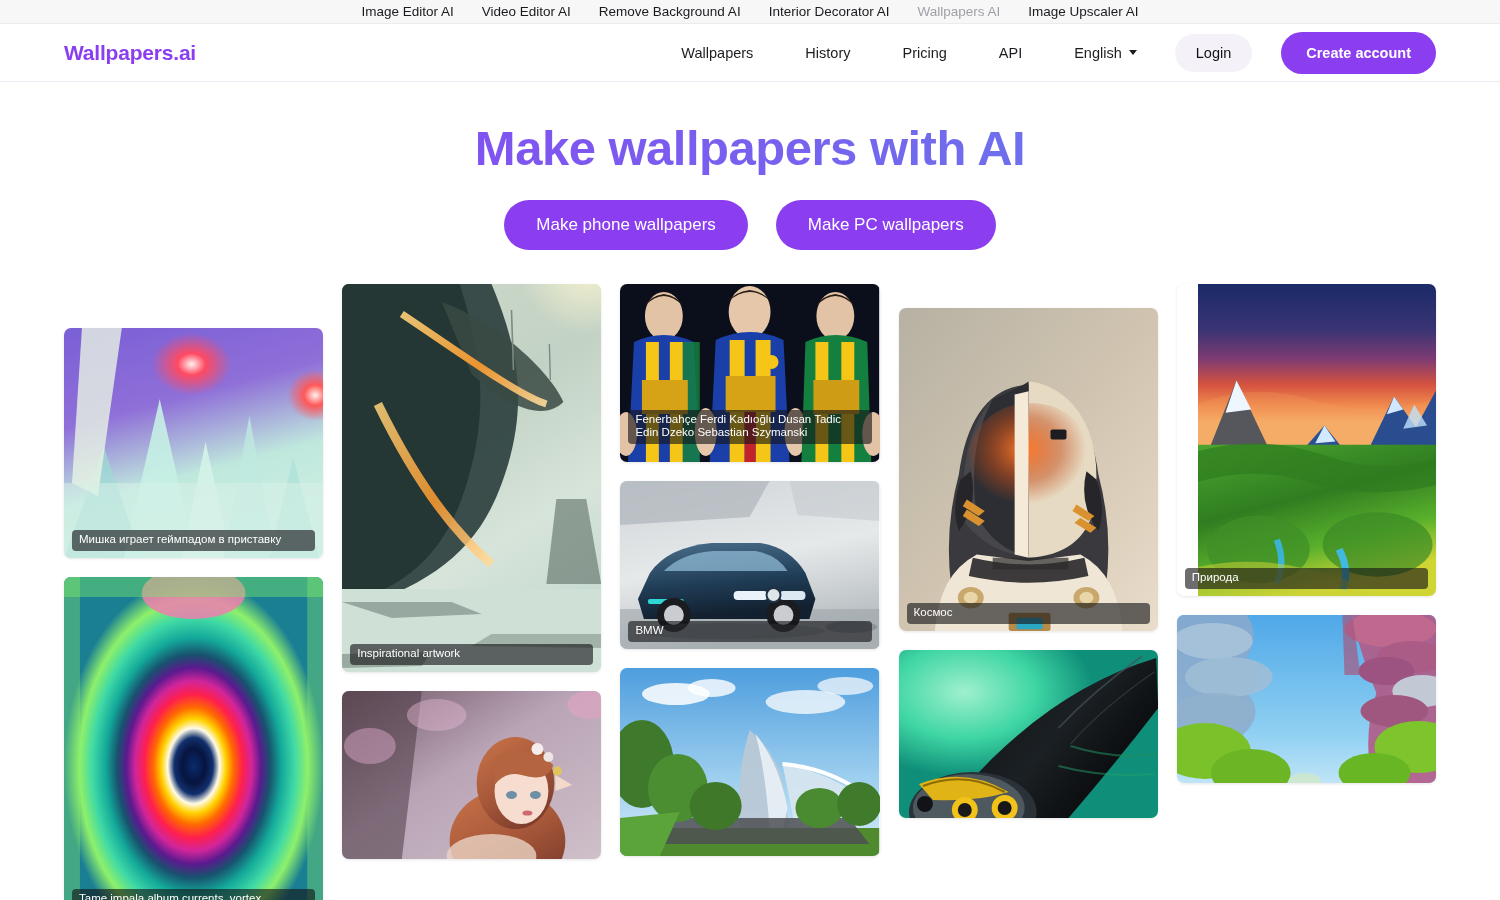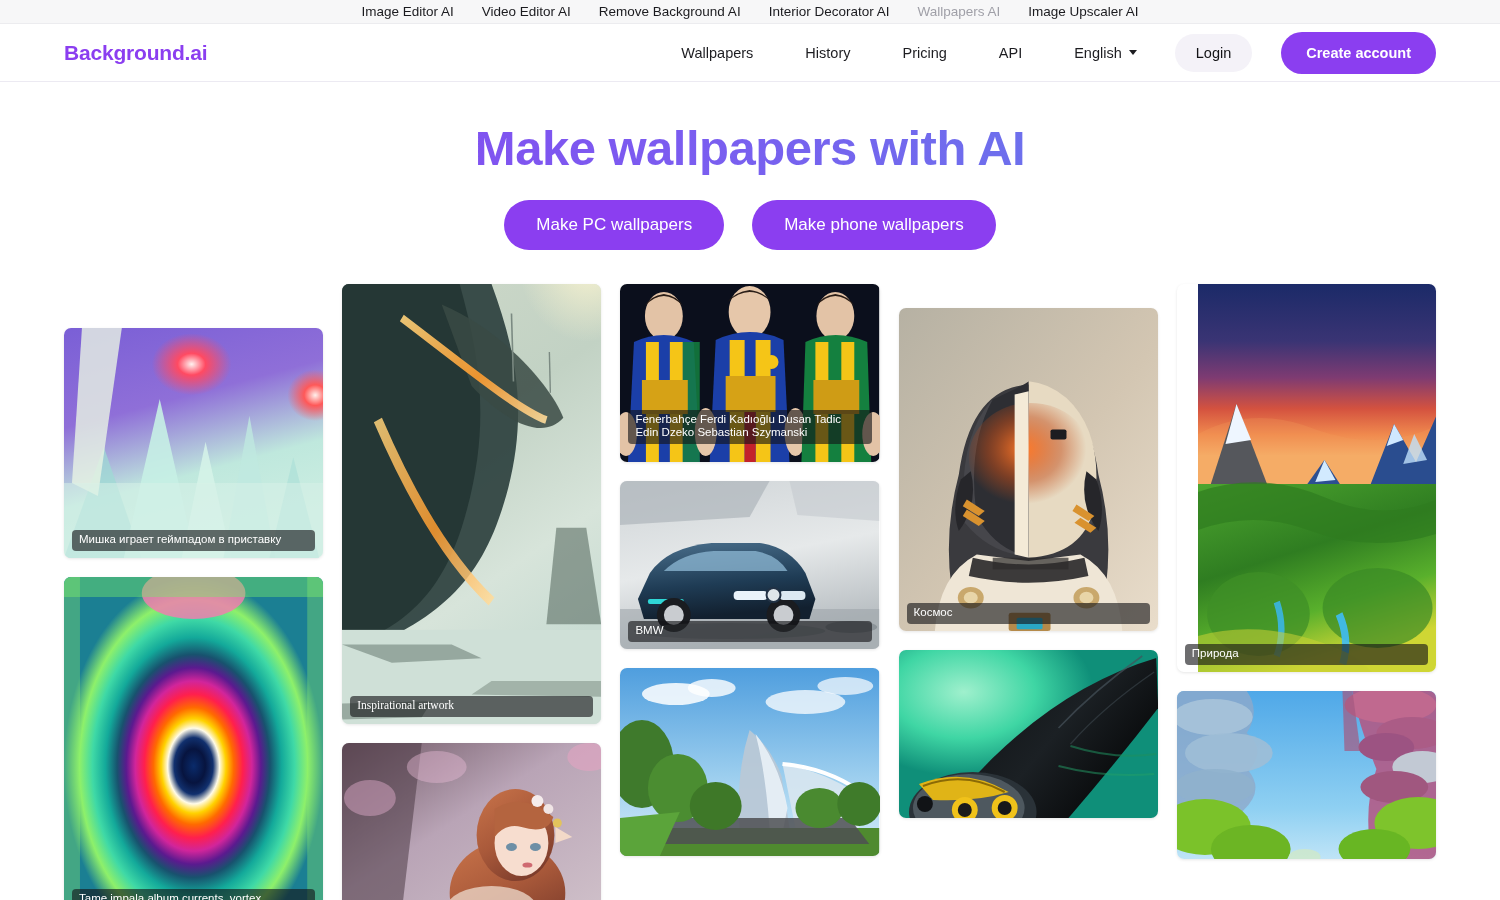--- a/index.html
+++ b/index.html
@@ -188,42 +188,42 @@
 <div class="topbar" id="topbar">
     <a href="#">Image Editor AI</a>
     <a href="#">Video Editor AI</a>
     <a href="#">Remove Background AI</a>
     <a href="#">Interior Decorator AI</a>
     <a href="#" class="current">Wallpapers AI</a>
     <a href="#">Image Upscaler AI</a>
   </div>
 
 <div class="navbar">
-  <div class="brand">Background.ai</div>
+  <div class="brand">Wallpapers.ai</div>
   <div class="nav-right" id="nav-right-links">
     <a href="#" class="nav-link">Wallpapers</a>
       <a href="#" class="nav-link">History</a>
       <a href="#" class="nav-link">Pricing</a>
       <a href="#" class="nav-link">API</a>
       <div class="lang-select">
       <span>English</span>
       <span class="caret"></span>
     </div>
     <button class="login-btn">Login</button>
     <button class="create-btn">Create account</button>
   </div>
 </div>
 
 <div class="hero">
   <h1>Make wallpapers with AI</h1>
 
 
   <div class="cta-row">
+    <button class="cta">Make phone wallpapers</button>
     <button class="cta">Make PC wallpapers</button>
-    <button class="cta">Make phone wallpapers</button>
   </div>
 </div>
 
 <div class="gallery" id="gallery">
     <div class="gcol">
       <div class="tile" style="height: 230px; margin-top: 44px;">
     <svg class="art" viewBox="0 0 260 178" preserveAspectRatio="none" width="100%" height="100%">
       <defs>
         <linearGradient id="ap" x1="0" y1="0" x2="0.3" y2="1">
           <stop offset="0%" stop-color="#7a5fd6"></stop>
@@ -280,21 +280,21 @@
       <ellipse cx="130" cy="16" rx="52" ry="26" fill="#ef7fae" opacity=".85"></ellipse>
       <rect y="0" width="260" height="20" fill="#76e86a" opacity=".45"></rect>
       <rect y="358" width="260" height="20" fill="#76e86a" opacity=".4"></rect>
       <rect x="0" width="16" height="378" fill="#8ef06a" opacity=".35"></rect>
       <rect x="244" width="16" height="378" fill="#8ef06a" opacity=".35"></rect>
     </svg>
         <div class="caption tall">Tame impala album currents, vortex shedding, include colors used in the album cover</div>
       </div>
     </div>
     <div class="gcol">
-      <div class="tile" style="height: 440px; font-family: Liberation Serif, serif;">
+      <div class="tile" style="height: 388px;">
     <svg class="art" viewBox="0 0 260 388" preserveAspectRatio="none" width="100%" height="100%">
       <defs>
         <linearGradient id="ic" x1="0" y1="0" x2="0.4" y2="1">
           <stop offset="0%" stop-color="#cfd9c9"></stop>
               <stop offset="45%" stop-color="#c2d2c4"></stop>
           <stop offset="78%" stop-color="#d7e4da"></stop>
               <stop offset="100%" stop-color="#c9dcd3"></stop>
         </linearGradient>
         <radialGradient id="icsun" cx="80%" cy="8%">
               <stop offset="0%" stop-color="#f7f2cf"></stop>
@@ -532,21 +532,21 @@
       <path d="M24 136 Q66 120 106 142" stroke="#8b6a06" stroke-width="2" fill="none"></path>
       <circle cx="66" cy="160" r="13" fill="#f0c21a"></circle>
           <circle cx="66" cy="160" r="7" fill="#1a1a1c"></circle>
       <circle cx="106" cy="158" r="13" fill="#f0c21a"></circle>
           <circle cx="106" cy="158" r="7" fill="#17171a"></circle>
       <circle cx="26" cy="154" r="8" fill="#111316"></circle>
     </svg>
       </div>
     </div>
     <div class="gcol">
-      <div class="tile" style="height: 388px; padding-left: 21px;">
+      <div class="tile" style="height: 312px; padding-left: 21px;">
     <svg class="art" viewBox="0 0 260 388" preserveAspectRatio="none" width="100%" height="100%">
       <defs>
         <linearGradient id="nm" x1="0" y1="0" x2="0" y2="1">
           <stop offset="0%" stop-color="#1b2a68"></stop>
               <stop offset="22%" stop-color="#3a3474"></stop>
           <stop offset="36%" stop-color="#7e3b72"></stop>
               <stop offset="48%" stop-color="#d4523f"></stop>
           <stop offset="58%" stop-color="#f08a4e"></stop>
               <stop offset="66%" stop-color="#f6b06a"></stop>
         </linearGradient>

